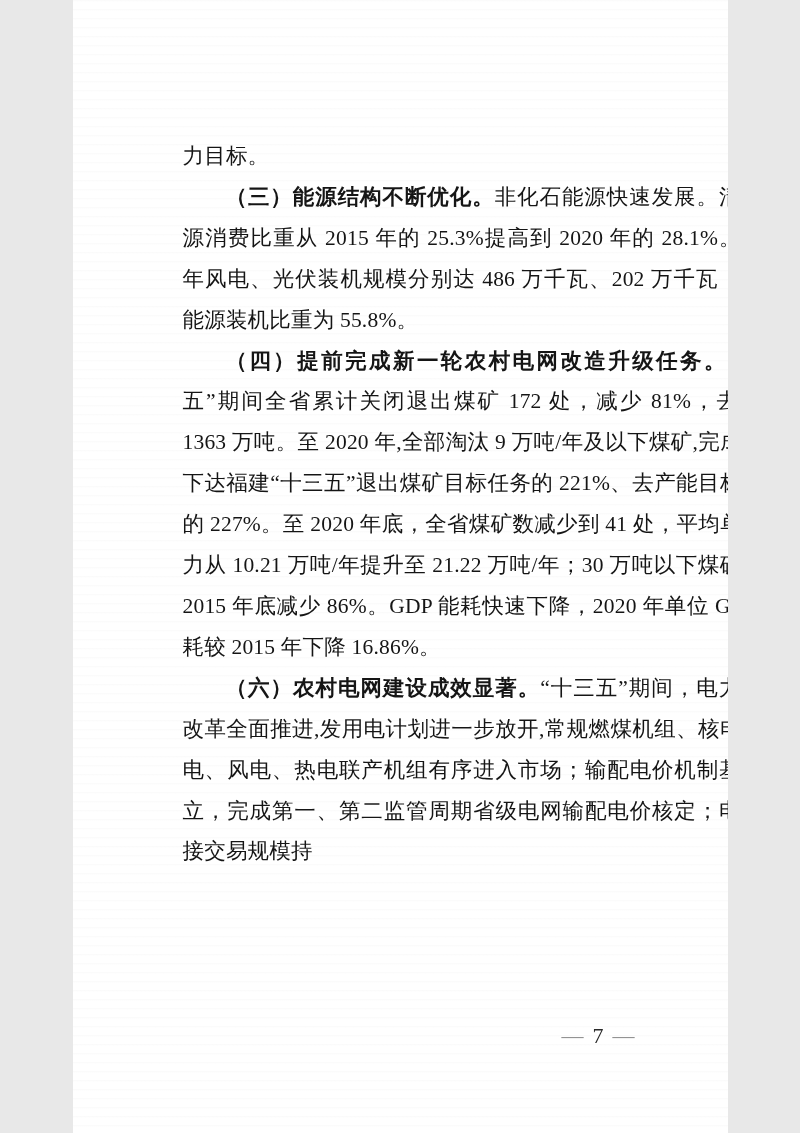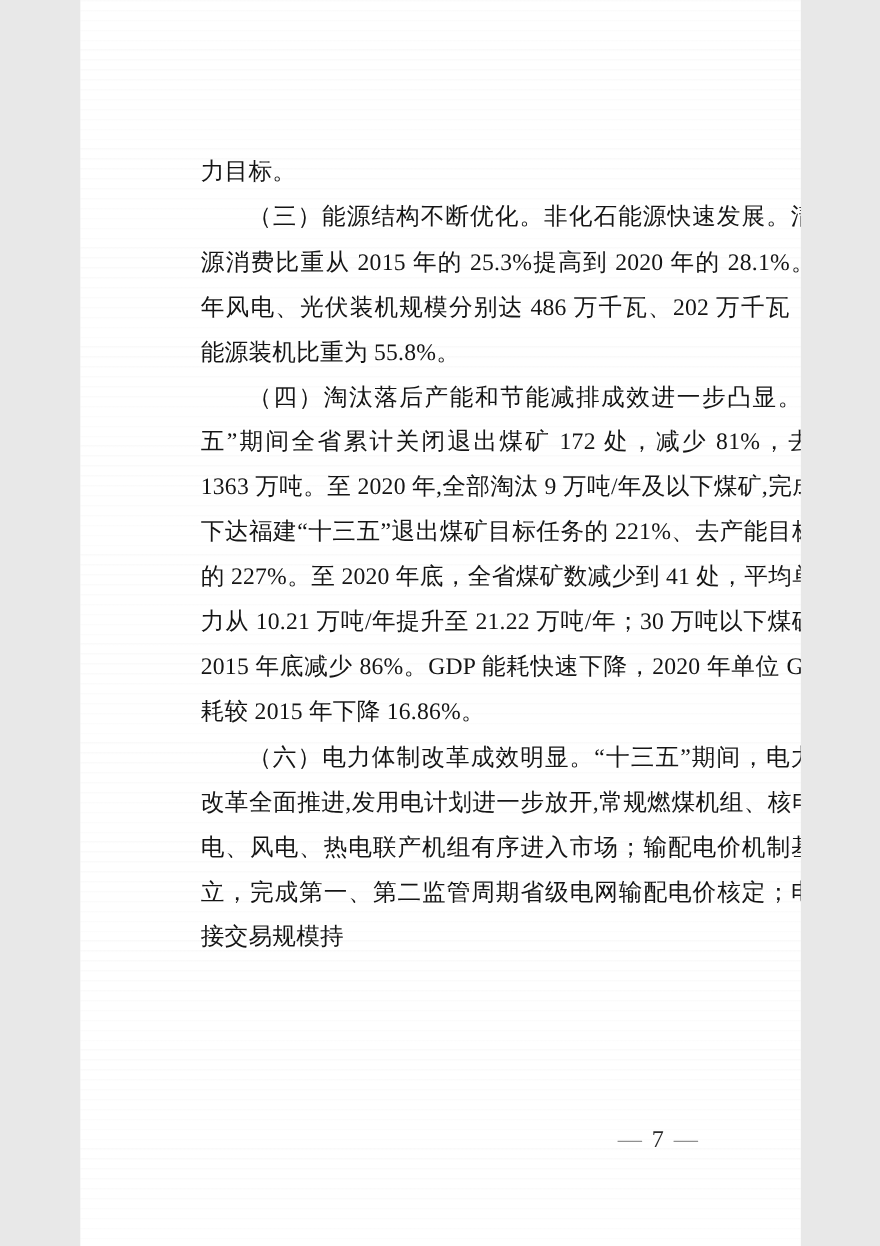--- a/index.html
+++ b/index.html
@@ -45,21 +45,21 @@
     margin: 0;
     padding: 0;
   }
   .para {
     text-indent: 2em;
   }
   .cont {
     text-indent: 0;
   }
   .lead {
-    font-weight: normal;
+    font-weight: bold;
   }
   .footer {
     position: absolute;
     top: 1024px;
     right: 93px;
     font-size: 22px;
     line-height: 24px;
     white-space: nowrap;
   }
   .footer .dash {
@@ -74,22 +74,22 @@
 <body>
 
 <div class="page">
 
   <div class="content">
 
     <p class="cont">力目标。</p>
 
     <p class="para"><span class="lead">（三）能源结构不断优化。</span><span>非化石能源快速发展。清洁能源消费比重从 2015 年的 25.3%提高到 2020 年的 28.1%。2020 年风电、光伏装机规模分别达 486 万千瓦、202 万千瓦，清洁能源装机比重为 55.8%。</span></p>
 
-    <p class="para"><span class="lead">（四）淘汰落后产能和节能减排成效进一步凸显。</span><span>“十三五”期间全省累计关闭退出煤矿 172 处，减少 81%，去产能 1363 万吨。至 2020 年,全部淘汰 9 万吨/年及以下煤矿,完成国家下达福建“十三五”退出煤矿目标任务的 221%、去产能目标任务的 227%。至 2020 年底，全省煤矿数减少到 41 处，平均单井能力从 10.21 万吨/年提升至 21.22 万吨/年；30 万吨以下煤矿数比 2015 年底减少 86%。GDP 能耗快速下降，2020 年单位 GDP 能耗较 2015 年下降 16.86%。</span></p>
+    <p class="para"><span class="lead">（四）提前完成新一轮农村电网改造升级任务。</span><span>“十三五”期间全省累计关闭退出煤矿 172 处，减少 81%，去产能 1363 万吨。至 2020 年,全部淘汰 9 万吨/年及以下煤矿,完成国家下达福建“十三五”退出煤矿目标任务的 221%、去产能目标任务的 227%。至 2020 年底，全省煤矿数减少到 41 处，平均单井能力从 10.21 万吨/年提升至 21.22 万吨/年；30 万吨以下煤矿数比 2015 年底减少 86%。GDP 能耗快速下降，2020 年单位 GDP 能耗较 2015 年下降 16.86%。</span></p>
 
 
-    <p class="para"><span class="lead">（六）电力体制改革成效明显。</span><span>“十三五”期间，电力体制改革全面推进,发用电计划进一步放开,常规燃煤机组、核电、水电、风电、热电联产机组有序进入市场；输配电价机制基本建立，完成第一、第二监管周期省级电网输配电价核定；电力直接交易规模持</span></p>
+    <p class="para"><span class="lead">（六）农村电网建设成效显著。</span><span>“十三五”期间，电力体制改革全面推进,发用电计划进一步放开,常规燃煤机组、核电、水电、风电、热电联产机组有序进入市场；输配电价机制基本建立，完成第一、第二监管周期省级电网输配电价核定；电力直接交易规模持</span></p>
 
   </div>
 
   <div class="footer"><span class="dash">—</span><span class="num">7</span><span class="dash">—</span></div>
 
 </div>
 
 </body></html>

